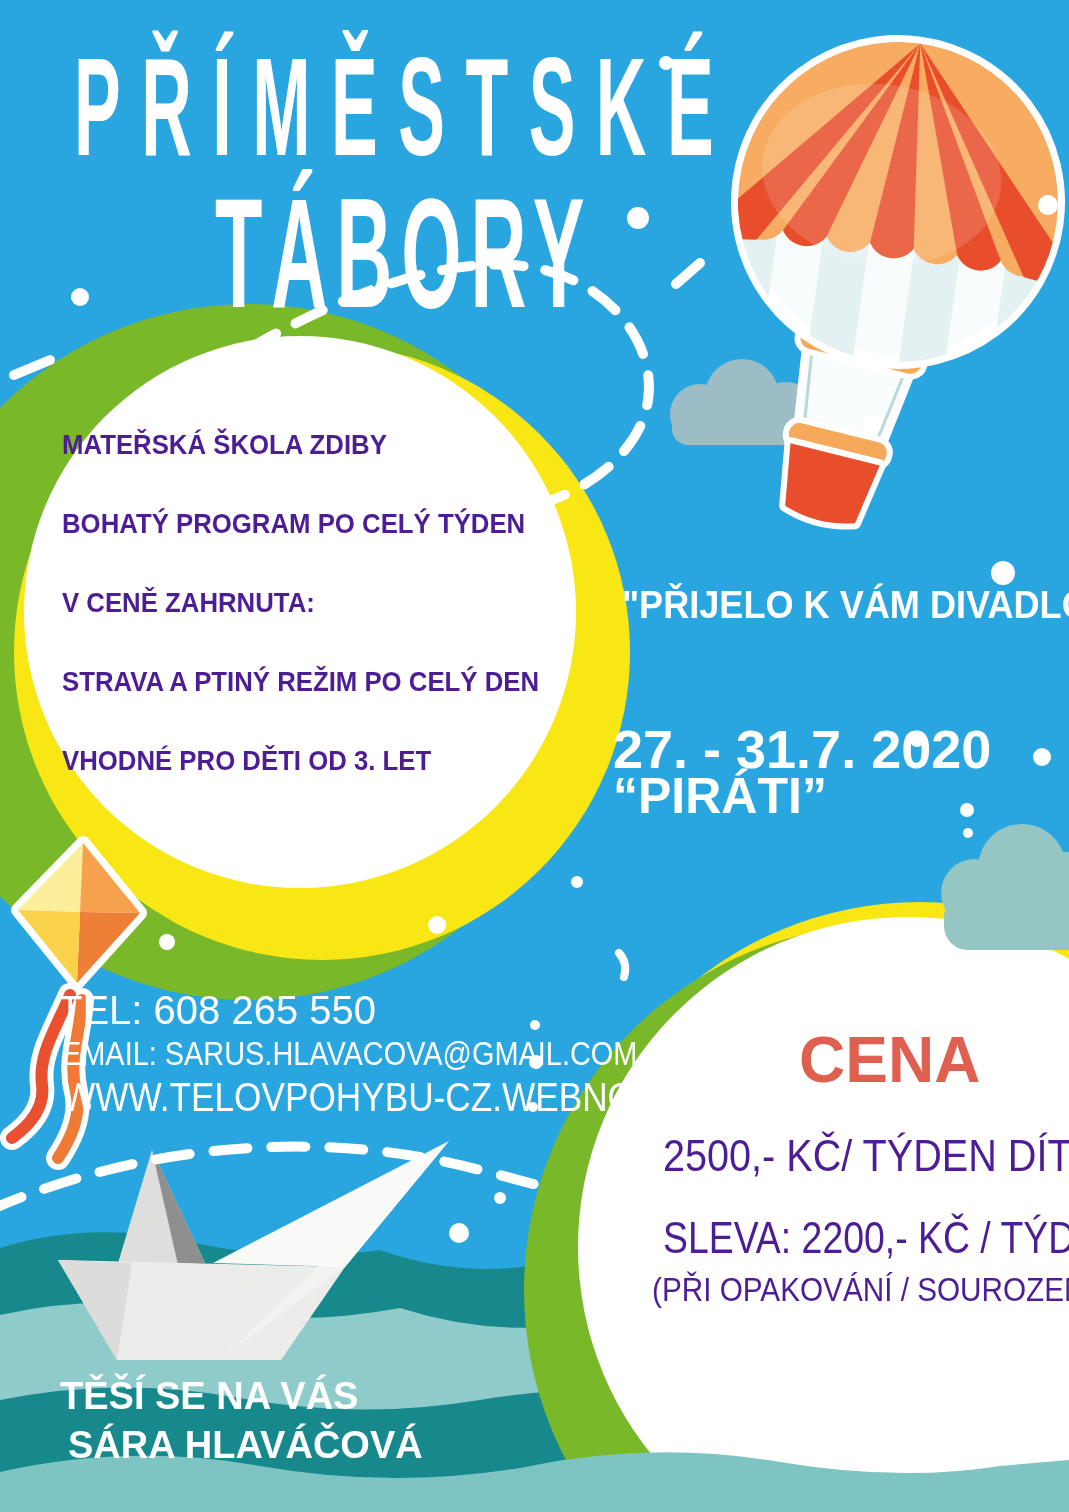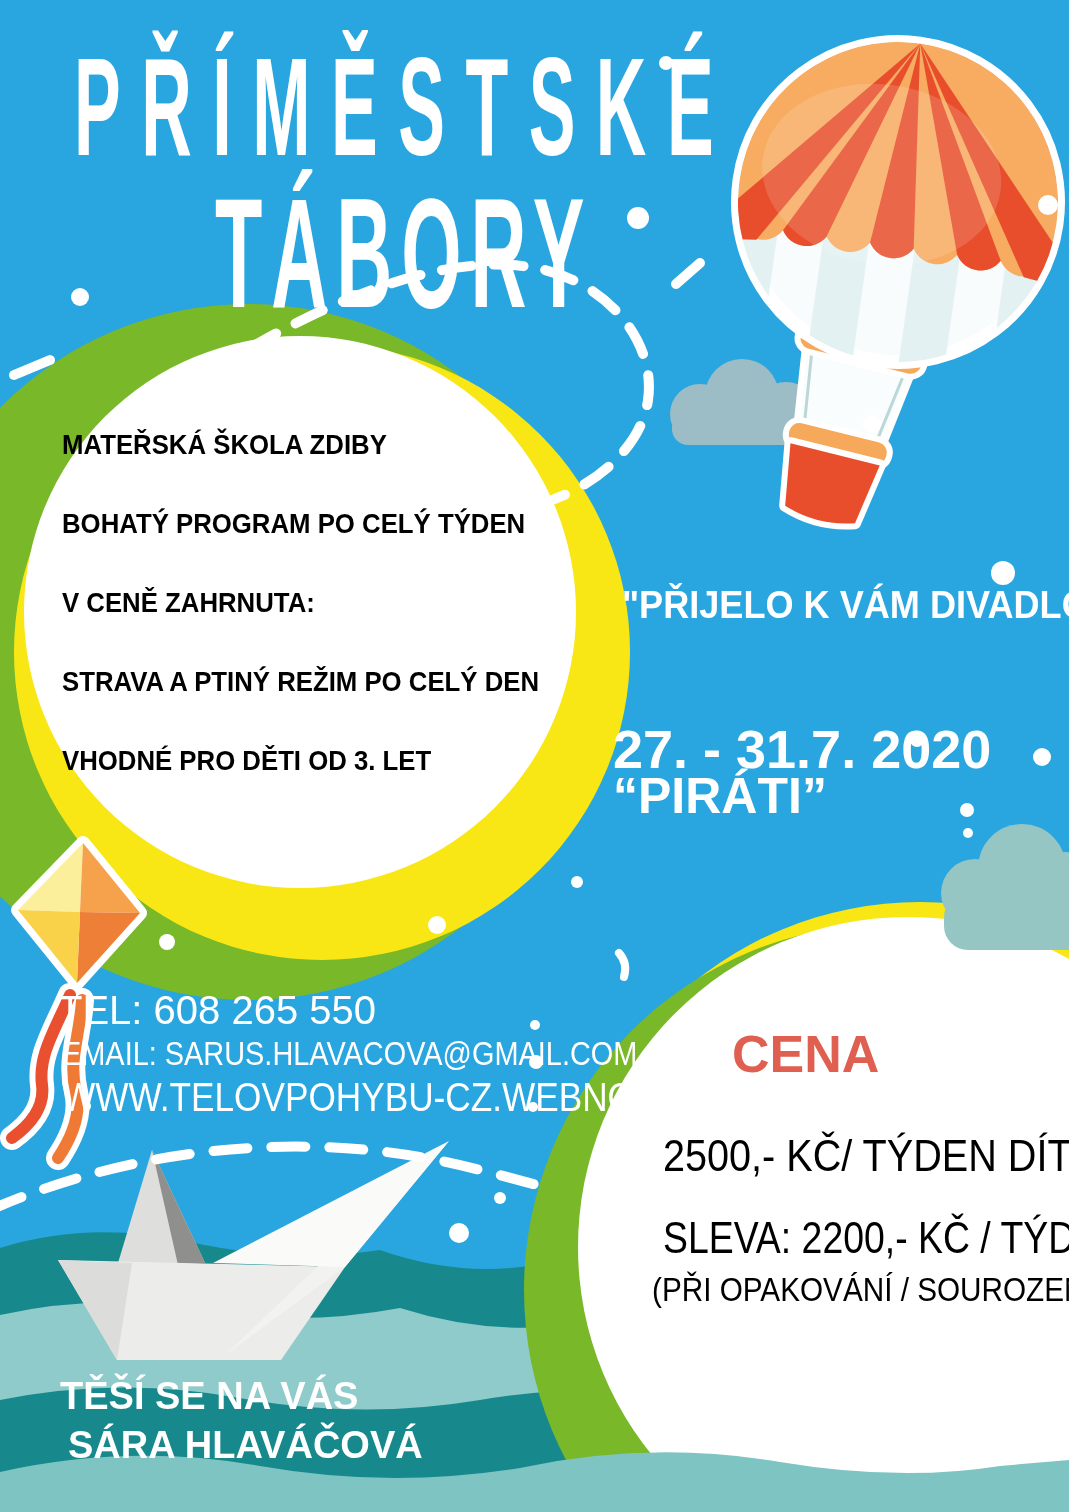--- a/index.html
+++ b/index.html
@@ -5,21 +5,21 @@
   html,body{margin:0;padding:0;background:#555;}
   #poster{
     position:relative; width:1069px; height:1512px; overflow:hidden;
     background:#29A6DF;
     font-family:"Liberation Sans", sans-serif;
     -webkit-font-smoothing:antialiased;
   }
   #deco{position:absolute;left:0;top:0;width:1069px;height:1512px;}
   .txt{position:absolute; white-space:nowrap; line-height:1;}
   .white{color:#FFFFFF;}
-  .red{color:#000000;}
+  .red{color:#4c1d95;}
   .salmon{color:#DF6050;}
   .cx{display:inline-block; transform-origin:0 0; white-space:nowrap;}
   
   #title1{left:74px; top:37px; font-size:140px; letter-spacing:41px; font-weight:bold;}
   #title1 .cx{transform:scaleX(0.5);}
   #title2{left:215px; top:176px; font-size:155px; letter-spacing:18px; font-weight:bold;}
   #title2 .cx{transform:scaleX(0.5);}
   
   .info-line{left:62px; font-size:28px; font-weight:bold;}
   .info-line .cx{transform:scaleX(0.92);}
@@ -31,21 +31,21 @@
   #s1n .cx{transform:scaleX(0.95);}
   #s2d{left:613px; top:722px; font-size:54px; font-weight:bold;}
   #s2n{left:613px; top:771px; font-size:50px; font-weight:bold;}
   
   #tel{left:58px; top:990px; font-size:40px;}
   #email{left:62px; top:1036px; font-size:34px;}
   #email .cx{transform:scaleX(0.85);}
   #www{left:62px; top:1077px; font-size:40px;}
   #www .cx{transform:scaleX(0.88);}
   
-  #cena{left:732px; top:1028px; font-size:52px; font-weight:bold;}
+  #cena{left:799px; top:1028px; font-size:64px; font-weight:bold;}
   #price1{left:663px; top:1134px; font-size:44px;}
   #price1 .cx{transform:scaleX(0.9);}
   #price2{left:663px; top:1216px; font-size:44px;}
   #price2 .cx{transform:scaleX(0.85);}
   #price3{left:652px; top:1273px; font-size:33px;}
   #price3 .cx{transform:scaleX(0.9);}
   
   #f1{left:60px; top:1377px; font-size:38px; font-weight:bold;}
   #f2{left:68px; top:1426px; font-size:38px; font-weight:bold;}
 </style>

